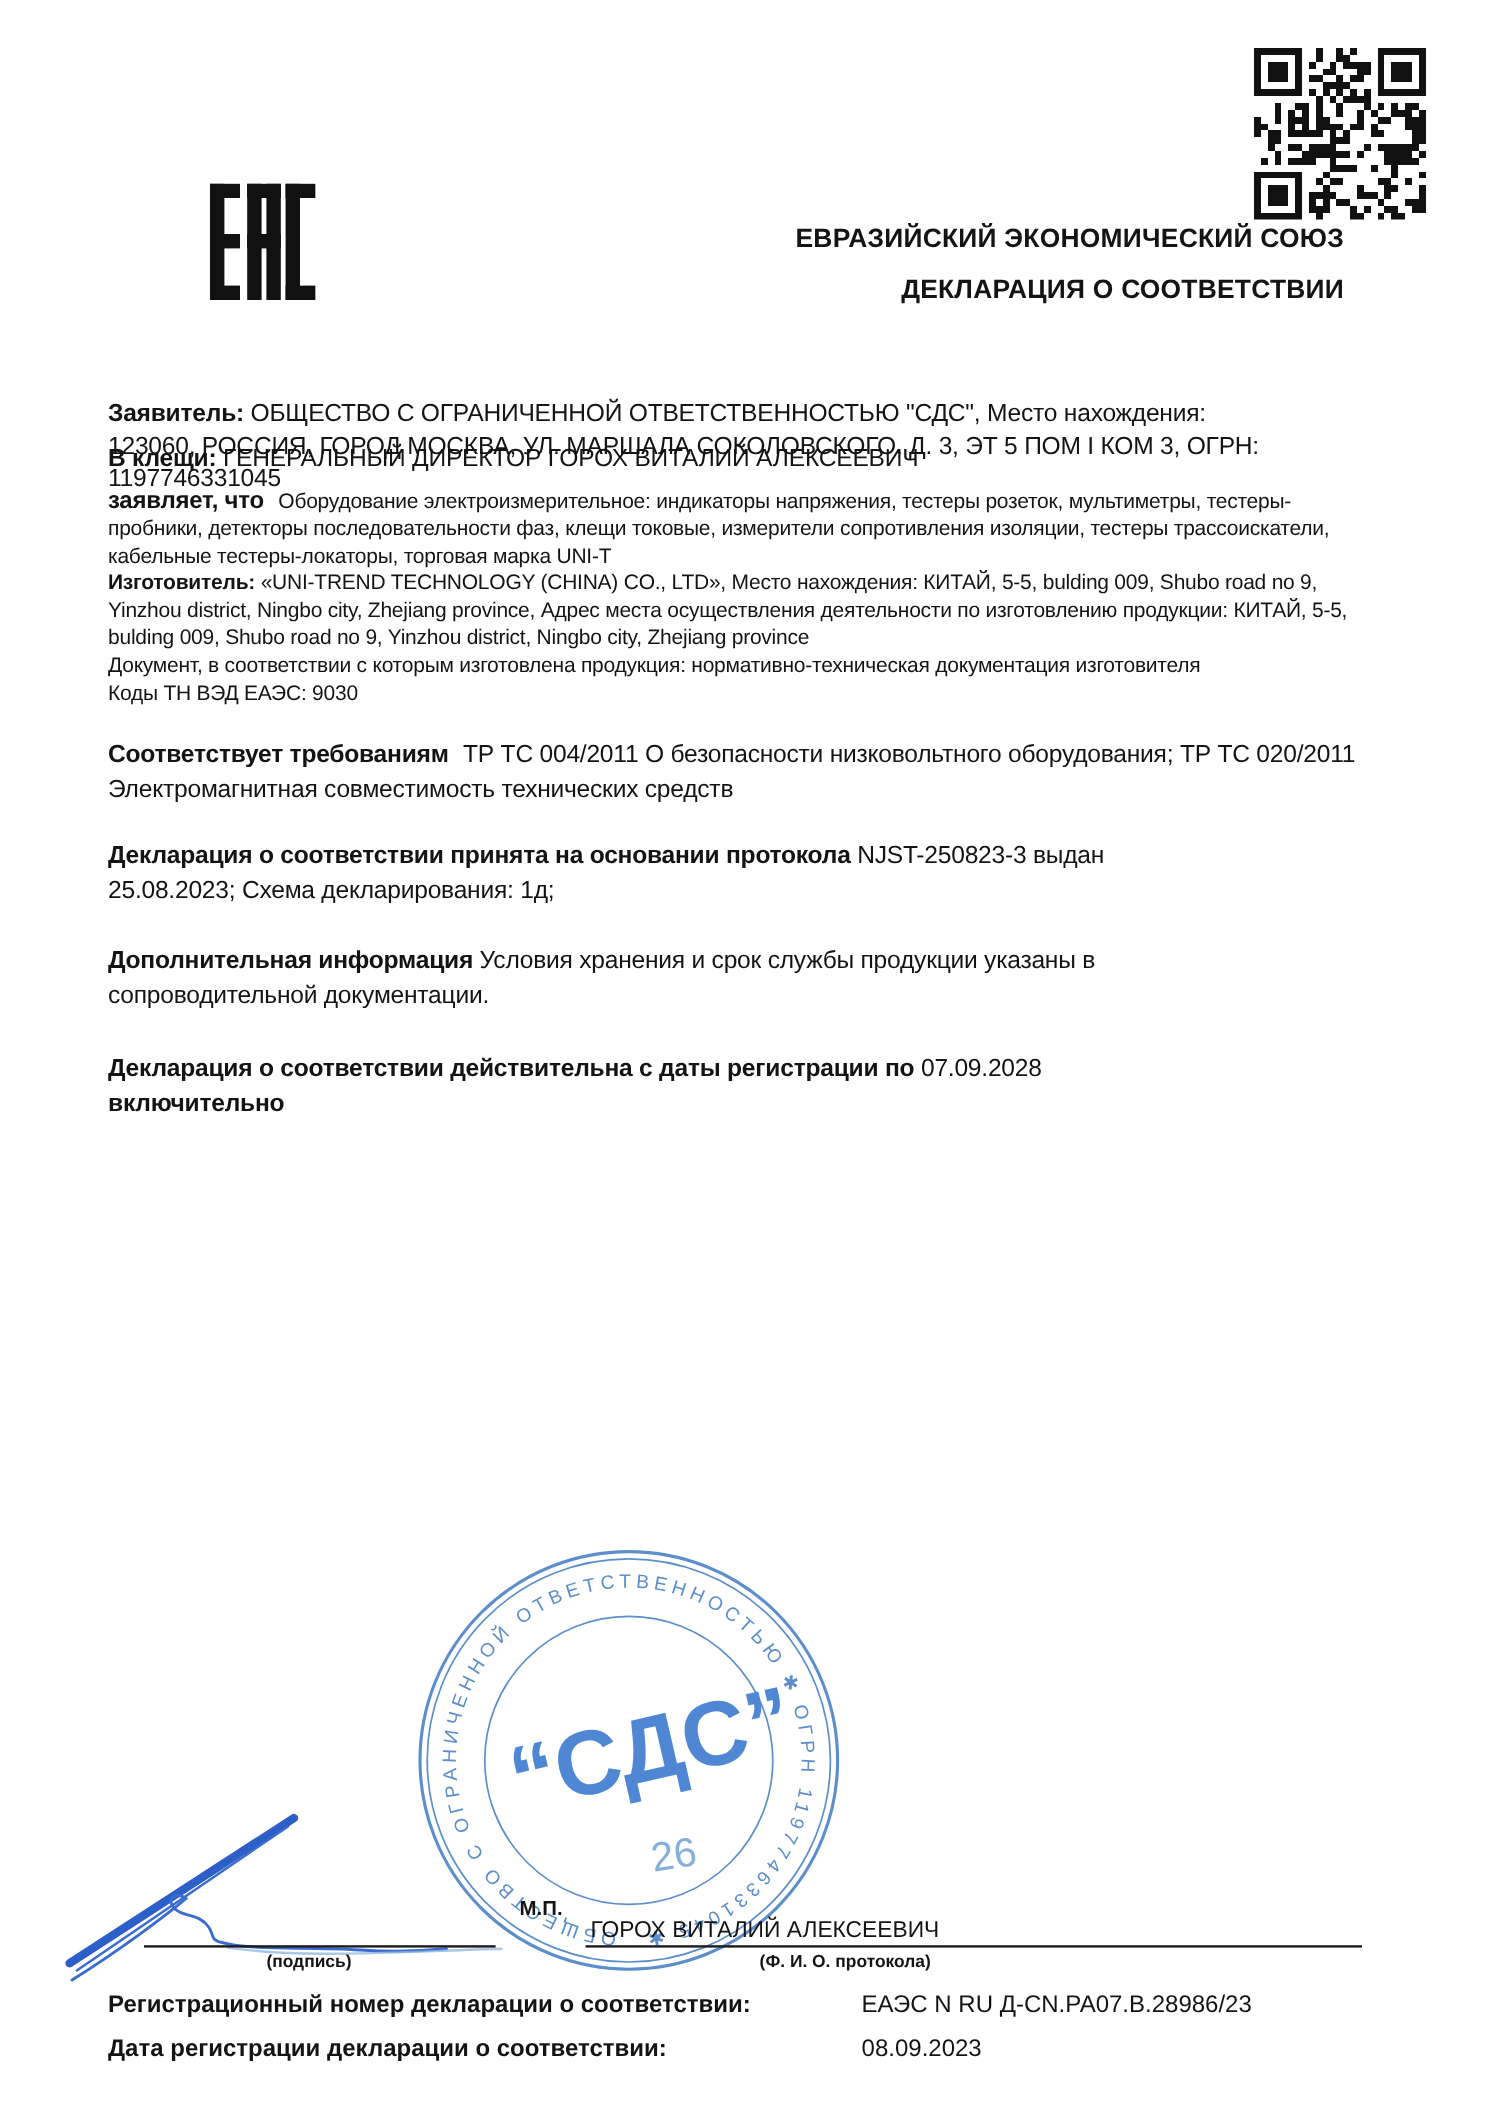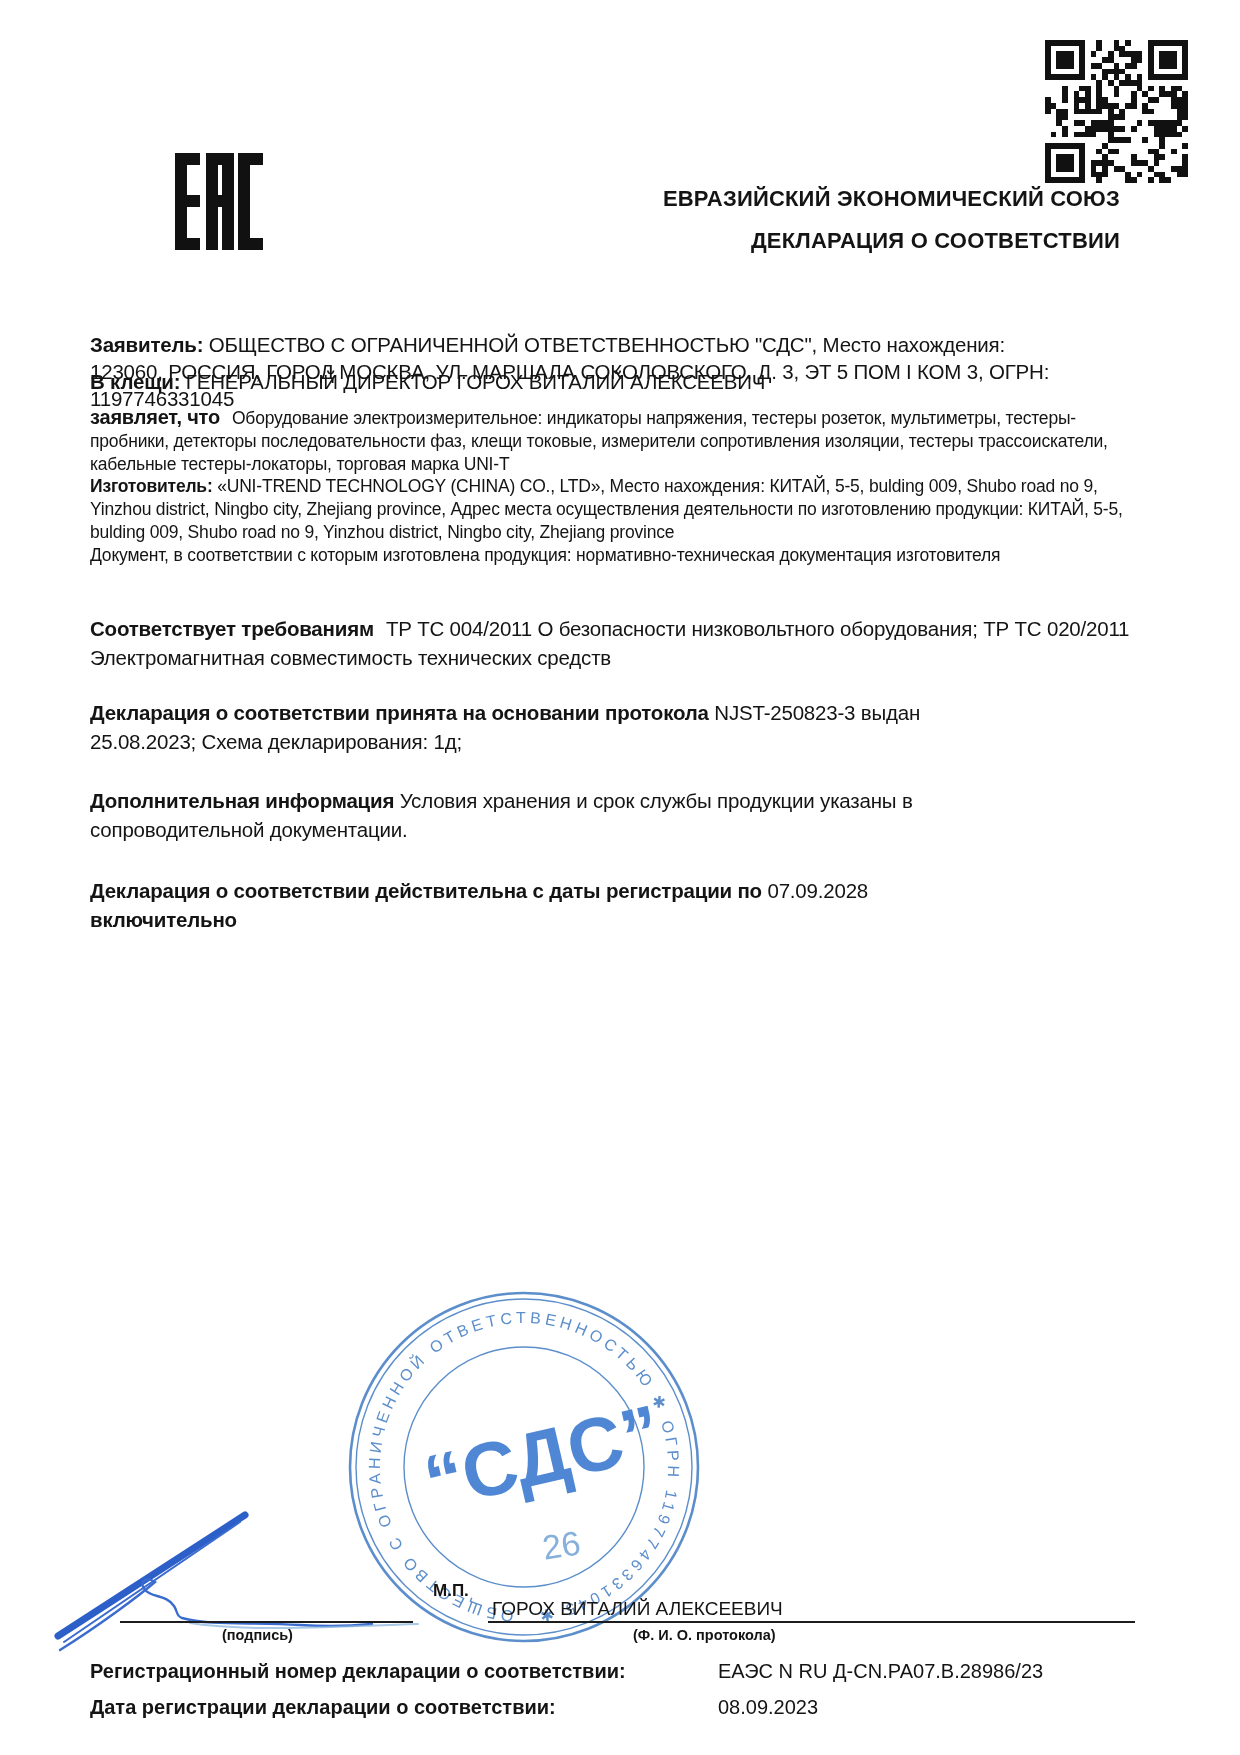--- a/index.html
+++ b/index.html
@@ -355,20 +355,21 @@
 </div>
 
 <div class="abs small" style="left:90px;top:406px;width:1048px;">
   <div>
     <span class="b gap-after" style="font-size:20px;">заявляет, что</span><span>Оборудование электроизмерительное: индикаторы напряжения, тестеры розеток, мультиметры, тестеры-пробники, детекторы последовательности фаз, клещи токовые, измерители сопротивления изоляции, тестеры трассоискатели, кабельные тестеры-локаторы, торговая марка UNI-T</span>
   </div>
   <div>
     <span class="b">Изготовитель:</span><span> «UNI-TREND TECHNOLOGY (CHINA) CO., LTD», Место нахождения: КИТАЙ, 5-5, bulding 009, Shubo road no 9, Yinzhou district, Ningbo city, Zhejiang province, Адрес места осуществления деятельности по изготовлению продукции: КИТАЙ, 5-5, bulding 009, Shubo road no 9, Yinzhou district, Ningbo city, Zhejiang province</span>
   </div>
   <div>Документ, в соответствии с которым изготовлена продукция: нормативно-техническая документация изготовителя</div>
+  <div>Коды ТН ВЭД ЕАЭС: 9030</div>
 </div>
 
 <div class="abs big" style="left:90px;top:614px;width:1048px;line-height:29px;">
   <span class="b gap-after">Соответствует требованиям</span><span>ТР ТС 004/2011 О безопасности низковольтного оборудования; ТР ТС 020/2011 Электромагнитная совместимость технических средств</span>
 </div>
 
 <div class="abs big" style="left:90px;top:698px;width:900px;line-height:29px;">
   <span class="b">Декларация о соответствии принята на основании протокола</span><span> NJST-250823-3 выдан 25.08.2023; Схема декларирования: 1д;</span>
 </div>
 

